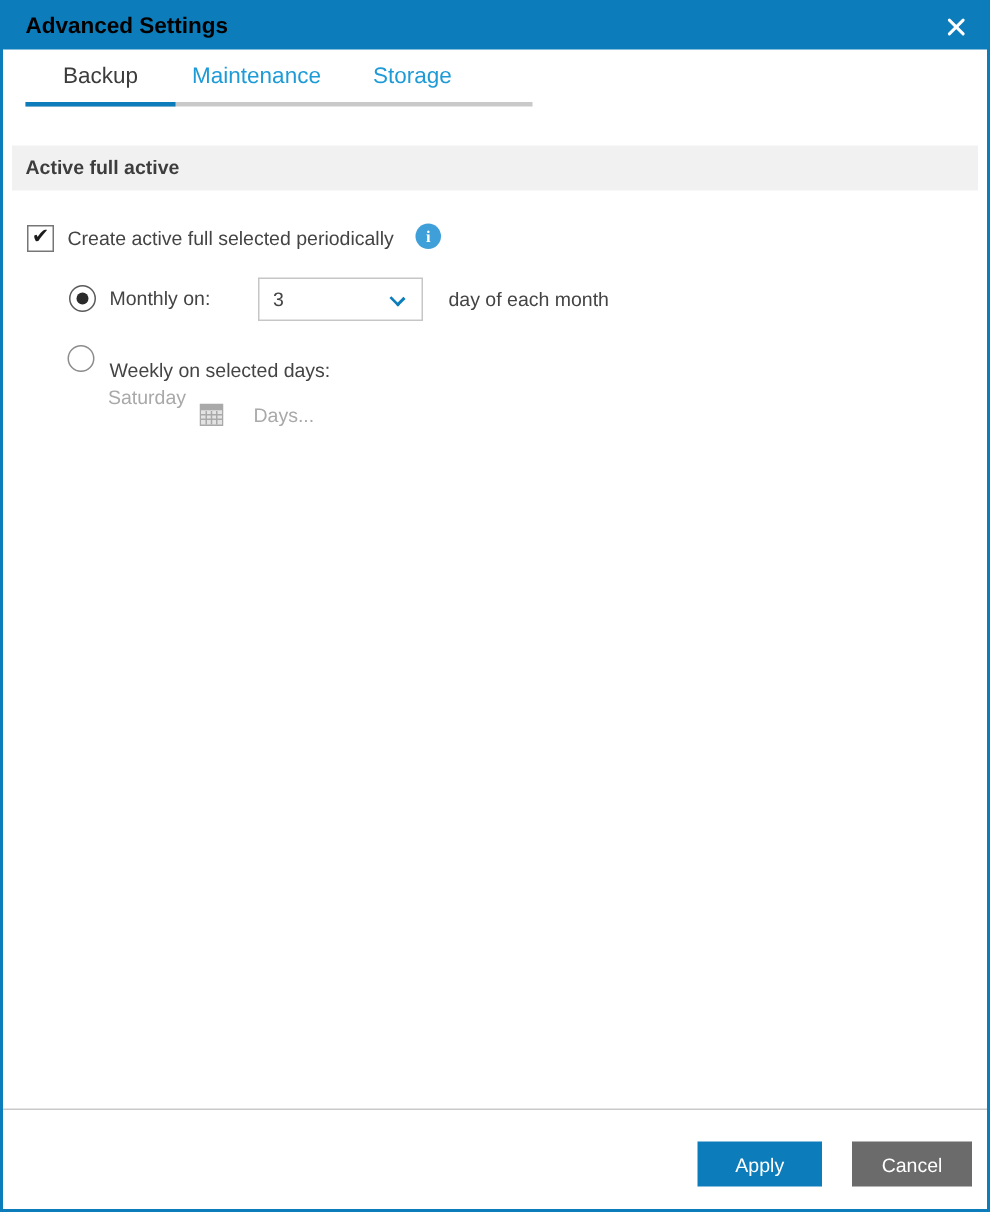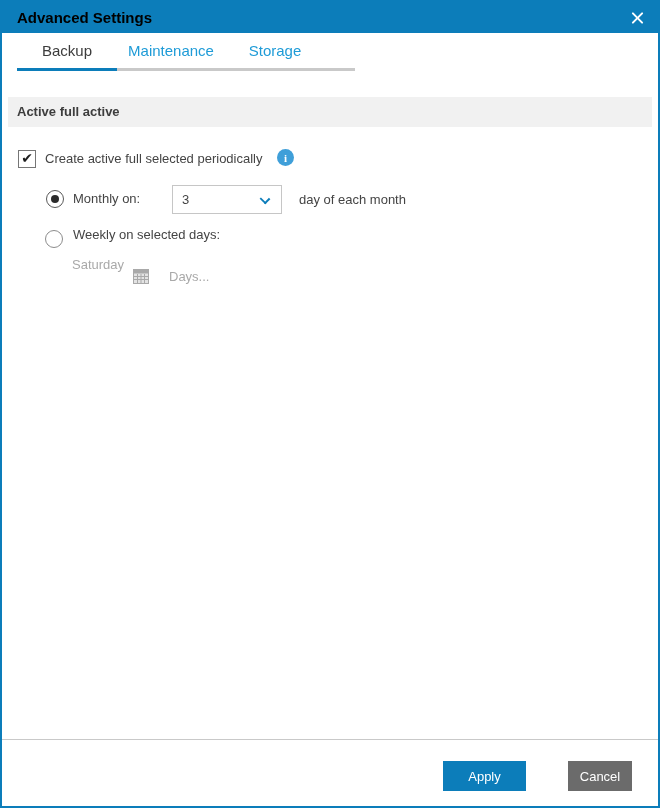--- a/index.html
+++ b/index.html
@@ -95,21 +95,21 @@
   }
   .radio.selected{border:1px solid #5a5a5a;}
   .radio.selected::after{
     content:"";position:absolute;left:4px;top:4px;width:8px;height:8px;
     border-radius:50%;background:#2b2b2b;
   }
   .radio.unselected{border:1px solid #8c8c8c;}
   .radio-monthly{left:44px;top:188px;}
   .radio-weekly{left:43px;top:228px;}
   .monthly-label{position:absolute;left:71px;top:188px;line-height:18px;}
-  .weekly-label{position:absolute;left:71px;top:224px;line-height:18px;}
+  .weekly-label{position:absolute;left:71px;top:236px;line-height:18px;}
   .select{
     position:absolute;left:170px;top:183px;width:110px;height:29px;
     border:1px solid #c6c6c6;background:#ffffff;cursor:pointer;
   }
   .select .value{
     position:absolute;left:9px;top:0;line-height:27px;font-size:13px;color:var(--text);
   }
   .select .chev{
     position:absolute;right:12px;top:9px;width:8px;height:8px;
     border-right:2px solid var(--accent);border-bottom:2px solid var(--accent);
@@ -121,22 +121,22 @@
   .days-link{position:absolute;left:155px;top:266px;line-height:18px;color:var(--disabled);font-size:13px;cursor:default;margin-left:12px;}
   
   .footer-divider{
     position:absolute;left:0;right:0;top:737px;height:1px;background:var(--track);
   }
   .btn{
     position:absolute;top:759px;height:30px;border:none;cursor:pointer;
     color:#ffffff;font-size:13px;font-family:inherit;
     display:flex;align-items:center;justify-content:center;
   }
-  .btn-apply{left:441px;width:83px;background:var(--accent);}
-  .btn-cancel{left:566px;width:64px;background:var(--cancel);}
+  .btn-apply{left:463px;width:83px;background:var(--accent);}
+  .btn-cancel{left:566px;width:80px;background:var(--cancel);}
 </style>
 </head>
 <body>
 
 <div class="dialog">
 
   <div class="titlebar">
     <span class="title">Advanced Settings</span>
     <div class="close">
       <div class="bar a"></div>

